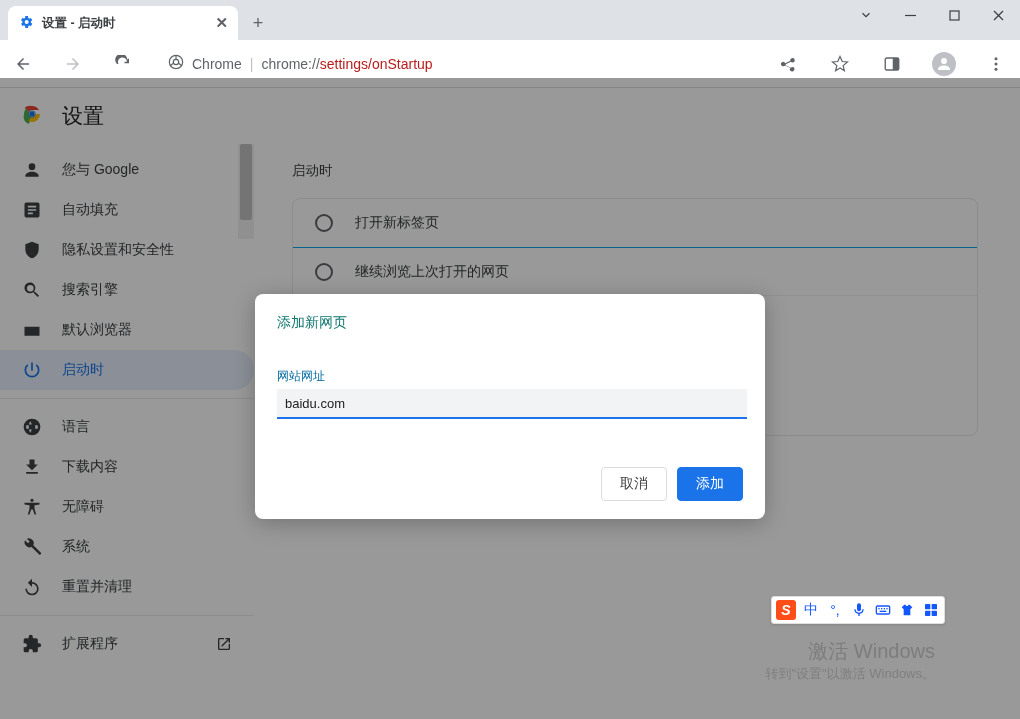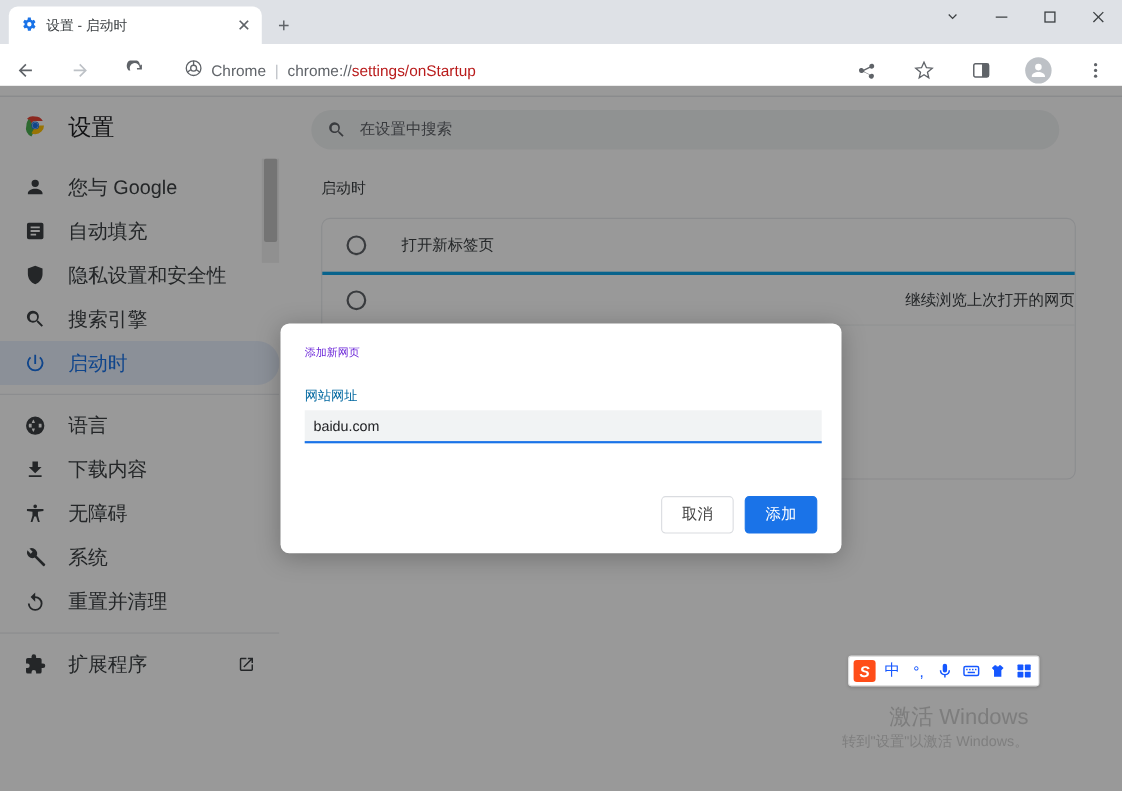--- a/index.html
+++ b/index.html
@@ -1,21 +1,21 @@
 <!DOCTYPE html>
 <html><head>
 <meta charset="utf-8">
 <style>
 * { margin:0; padding:0; box-sizing:border-box; font-family:"Segoe UI","Microsoft YaHei",Arial,sans-serif; }
 html,body { width:1020px; height:719px; overflow:hidden; background:#fff; }
 
 
 .titlebar { height:40px; background:#dee1e6; display:flex; align-items:flex-end; }
 .tabs { display:flex; align-items:flex-end; flex:1; padding-left:8px; }
-.tab { background:#fff; height:34px; width:230px; border-radius:8px 8px 0 0; display:flex; align-items:center; padding:0 10px; font-size:12.5px; color:#3c4043; gap:8px; }
+.tab { background:#fff; height:34px; width:230px; border-radius:8px 8px 0 0; display:flex; align-items:center; padding:0 10px; font-size:12.5px; color:#3c4043; gap:8px;font-weight:bold; }
 .tab .favicon svg { width:16px; height:16px; }
 .tab .close { margin-left:auto; color:#5f6368; font-size:15px; cursor:pointer; }
 .newtab { width:28px; height:28px; display:flex; align-items:center; justify-content:center; color:#5f6368; font-size:18px; margin-left:6px; margin-bottom:3px; cursor:pointer; }
 .win-controls { display:flex; align-items:center; height:30px; margin-bottom:10px; }
 .win-controls div { width:44px; height:30px; display:flex; align-items:center; justify-content:center; color:#3c4043; cursor:pointer; }
 .win-controls svg { width:11px; height:11px; stroke:#3c4043; stroke-width:1.2; fill:none; }
 .chev svg { width:14px; height:14px; }
 
 .addrbar { height:48px; background:#fff; border-bottom:1px solid #dadce0; display:flex; align-items:center; padding:0 8px; gap:20px; }
 .addrbar .nav-btn { width:30px; height:30px; display:flex; align-items:center; justify-content:center; border-radius:50%; color:#5f6368; cursor:pointer; }
@@ -35,39 +35,39 @@
 .page-header .logo svg { width:24px; height:24px; }
 .page-header .title { font-size:21px; color:#202124; }
 .searchbar { position:absolute; left:283px; top:12px; width:680px; height:36px; background:#f1f3f4; border-radius:18px; display:flex; align-items:center; padding:0 14px; gap:12px; color:#5f6368; font-size:14px; }
 .searchbar svg { width:18px; height:18px; fill:#5f6368; }
 
 .page-body { display:flex; height:calc(100% - 56px); }
 .sidebar { width:254px; overflow:hidden; border-right:0; position:relative; }
 .side-scroll { position:absolute; right:0; top:0; width:16px; height:95px; background:#f1f1f1; }
 .side-scroll-thumb { position:absolute; right:2px; top:0; width:12px; height:76px; background:#c1c1c1; border-radius:2px; }
 .side-list { padding-top:6px; }
-.side-item { height:40px; display:flex; align-items:center; padding-left:22px; gap:20px; font-size:18px; color:#3c4043; border-radius:0 20px 20px 0; cursor:pointer; }
+.side-item { height:40px; display:flex; align-items:center; padding-left:22px; gap:20px; font-size:14px; color:#3c4043; border-radius:0 20px 20px 0; cursor:pointer; }
 .side-item.active { background:#e8f0fe; color:#1a73e8; }
 .side-item svg { width:20px; height:20px; fill:currentColor; flex-shrink:0; }
 .side-item .ext-icon { margin-left:auto; margin-right:22px; }
 .side-sep { height:1px; background:#e8eaed; margin:8px 0 8px 0; }
 
 .content { flex:1; padding:18px 38px 0 38px; overflow:auto; }
 .section-label { font-size:13.5px; color:#3c4043; margin-bottom:18px; }
 .card { width:686px; border:1px solid #e8eaed; border-radius:8px; }
-.radio-row { height:48px; display:flex; align-items:center; padding-left:22px; gap:32px; font-size:14px; color:#3c4043; }
-.radio-row.sep { border-top:3px solid #0ea5e9;justify-content:space-between; }
+.radio-row { height:48px; display:flex; align-items:center; padding-left:22px; gap:22px; font-size:14px; color:#3c4043; }
+.radio-row.sep { border-top:1px solid #0ea5e9; }
 .radio-row .radio { width:18px; height:18px; border:2px solid #5f6368; border-radius:50%; flex-shrink:0; }
 
 
 .dim { position:absolute; left:0; right:0; top:78px; bottom:0; background:rgba(0,0,0,0.40); }
 
 
 .dialog { position:absolute; left:255px; top:294px; width:510px; background:#fff; border-radius:8px; box-shadow:0 4px 22px rgba(0,0,0,0.25); padding:20px 22px 18px 22px; }
-.dialog-title { font-size:10px; color:#6d28d9; margin-bottom:24px; }
+.dialog-title { font-size:14px; color:#0f766e; margin-bottom:36px; }
 .field-label { font-size:12px; color:#0369a1; margin-bottom:4px; }
 .field-input { width:470px; height:30px; background:#f1f3f4; border:none; border-bottom:2px solid #1a73e8; padding:0 8px; font-size:13px; color:#202124; outline:none; }
 .dialog-actions { display:flex; justify-content:flex-end; gap:10px; margin-top:48px; }
 .btn { height:34px; padding:0 18px; border-radius:4px; font-size:14px; cursor:pointer; display:flex; align-items:center; }
 .btn-secondary { background:#fff; border:1px solid #dadce0; color:#404040; }
 .btn-primary { background:#1a73e8; border:1px solid #1a73e8; color:#fff; }
 
 
 .ime { position:absolute; right:75px; bottom:95px; height:28px; background:#fff; border-radius:3px; border:1px solid #e0e0e0; display:flex; align-items:center; padding:0 4px; gap:6px; box-shadow:0 1px 3px rgba(0,0,0,0.15); }
 .ime .sogou { width:20px; height:20px; background:#ff4d19; border-radius:3px; color:#fff; font-weight:bold; font-size:14px; display:flex; align-items:center; justify-content:center; font-style:italic; }
@@ -188,26 +188,20 @@
           <path fill="#ea4335" d="M24 8a16 16 0 0113.9 8H24a8 8 0 00-7 4.1L9.3 11.3A16 16 0 0124 8z"></path>
           <path fill="#4caf50" d="M8 24c0-4.6 1.9-8.7 5-11.6l7 12.1A8 8 0 0024 32l-6.9 12A16 16 0 018 24z"></path>
           <path fill="#ffc107" d="M24 40a16 16 0 01-6.9-1.6L24 26.4A8 8 0 0032 24h8a16 16 0 01-16 16z"></path>
           <circle cx="24" cy="24" r="7" fill="#1a73e8"></circle>
           <circle cx="24" cy="24" r="5.5" fill="#fff"></circle>
           <circle cx="24" cy="24" r="5" fill="#1a73e8"></circle>
         </svg>
     </span>
     <span class="title">设置</span>
   </div>
-  <div class="searchbar">
-    <svg viewBox="0 0 24 24">
-        <path d="M15.5 14h-.8l-.3-.3a6.5 6.5 0 10-.7.7l.3.3v.8l5 5 1.5-1.5-5-5zM10 14a4 4 0 110-8 4 4 0 010 8z"></path>
-      </svg>
-    <span>在设置中搜索</span>
-  </div>
 
   <div class="page-body">
     <div class="sidebar">
       <div class="side-scroll">
           <div class="side-scroll-thumb"></div>
         </div>
       <div class="side-list">
         <div class="side-item">
             <svg viewBox="0 0 24 24">
               <path d="M12 12a4 4 0 100-8 4 4 0 000 8zm0 2c-4 0-8 2-8 5v1h16v-1c0-3-4-5-8-5z"></path>
@@ -224,20 +218,26 @@
             <svg viewBox="0 0 24 24">
               <path d="M12 2L4 5v6c0 5 3.4 9.7 8 11 4.6-1.3 8-6 8-11V5l-8-3z"></path>
             </svg>
             <span>隐私设置和安全性</span>
           </div>
         <div class="side-item">
             <svg viewBox="0 0 24 24">
               <path d="M15.5 14h-.8l-.3-.3a6.5 6.5 0 10-.7.7l.3.3v.8l5 5 1.5-1.5-5-5zM10 14a4 4 0 110-8 4 4 0 010 8z"></path>
             </svg>
             <span>搜索引擎</span>
+          </div>
+        <div class="side-item">
+            <svg viewBox="0 0 24 24">
+              <path d="M3 5h18v14H3zM3 5v3h18V5z"></path>
+            </svg>
+            <span>默认浏览器</span>
           </div>
         <div class="side-item active">
             <svg viewBox="0 0 24 24">
               <path d="M13 3h-2v10h2zM17.8 5.2l-1.4 1.4a7 7 0 11-8.8 0L6.2 5.2a9 9 0 1011.6 0z"></path>
             </svg>
             <span>启动时</span>
           </div>
         <div class="side-sep"></div>
         <div class="side-item">
             <svg viewBox="0 0 24 24">

